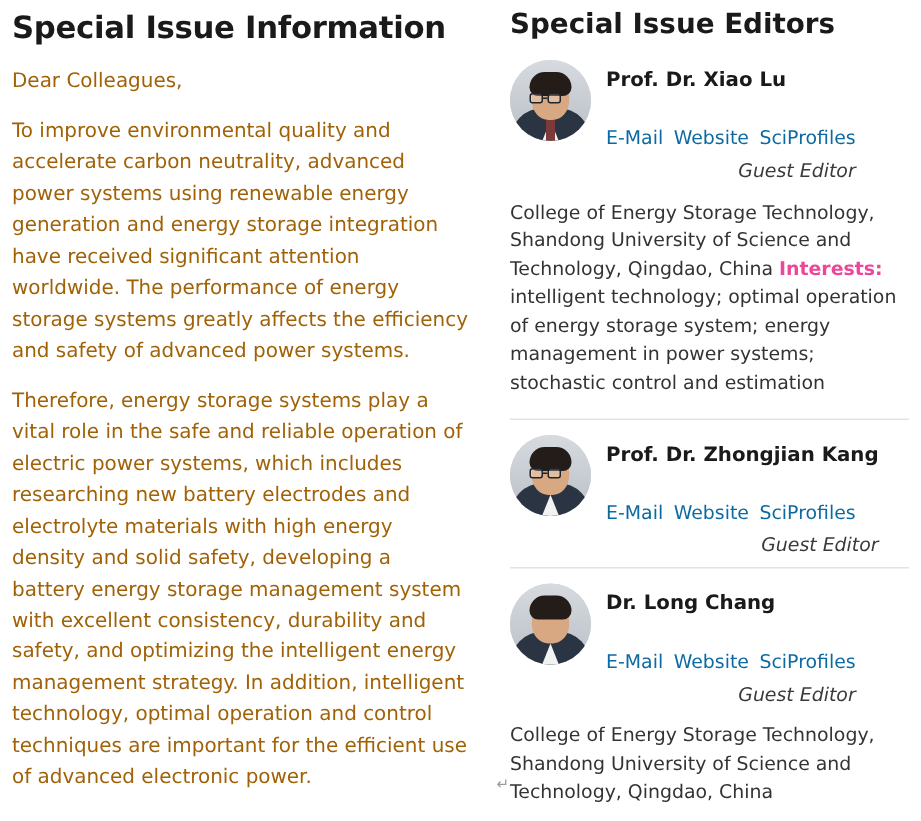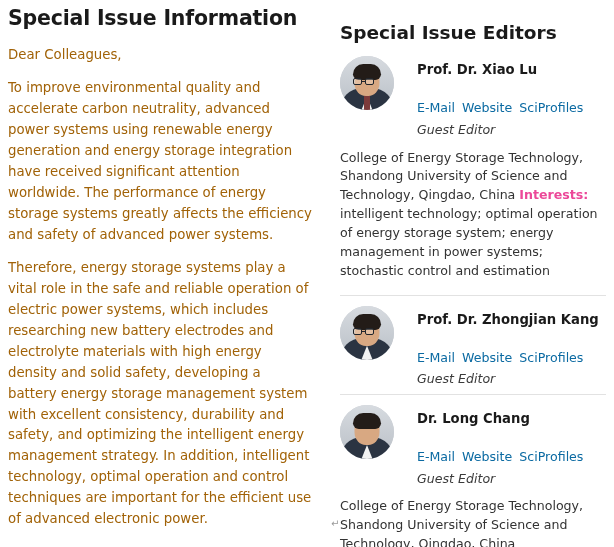--- a/index.html
+++ b/index.html
@@ -46,29 +46,29 @@
   .right-col {
     width: 284px;
     flex: none;
     padding: 0 8px 0 10px;
   }
   h2.editors-title {
     font-size: 18.5px;
     line-height: 1.2;
     font-weight: bold;
     color: #1a1a1a;
-    margin: 22px 0 12px 0;
+    margin: 6px 0 12px 0;
   }
   .editor {
     margin-bottom: 6px;
   }
   .editor-head {
     display: flex;
     align-items: flex-start;
-    gap: 23px;
+    gap: 10px;
   }
   .avatar {
     width: 54px;
     height: 54px;
     border-radius: 50%;
     flex: none;
     position: relative;
     overflow: hidden;
     background: #c9cdd3;
   }
@@ -150,20 +150,21 @@
     color: #0b6aa2;
     text-decoration: none;
   }
   .editor-links .sep { display: inline-block; width: 7px; }
   .editor-role {
     font-size: 12.6px;
     font-style: italic;
     color: #3a3a3a;
     margin-top: 3px;
     line-height: 1.4;
+    text-align: right;
   }
   .editor-affil {
     font-size: 12.6px;
     line-height: 1.5;
     color: #333333;
     margin: 10px 0 14px 0;
   }
   .editor-affil b { font-weight: bold; color: #ec4899; }
   .hr {
     border: none;

